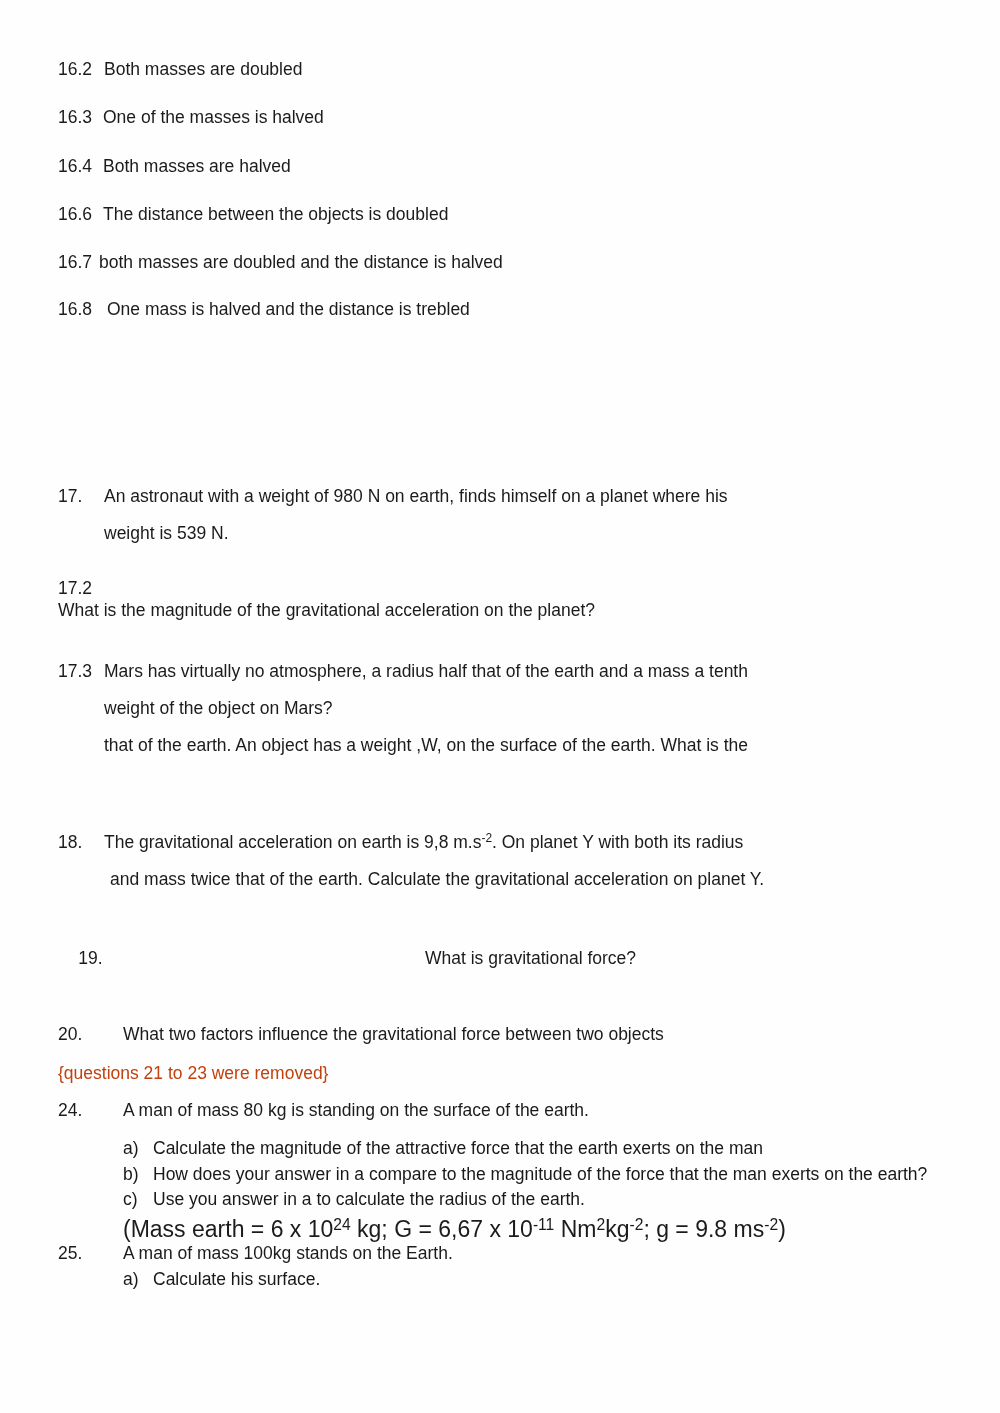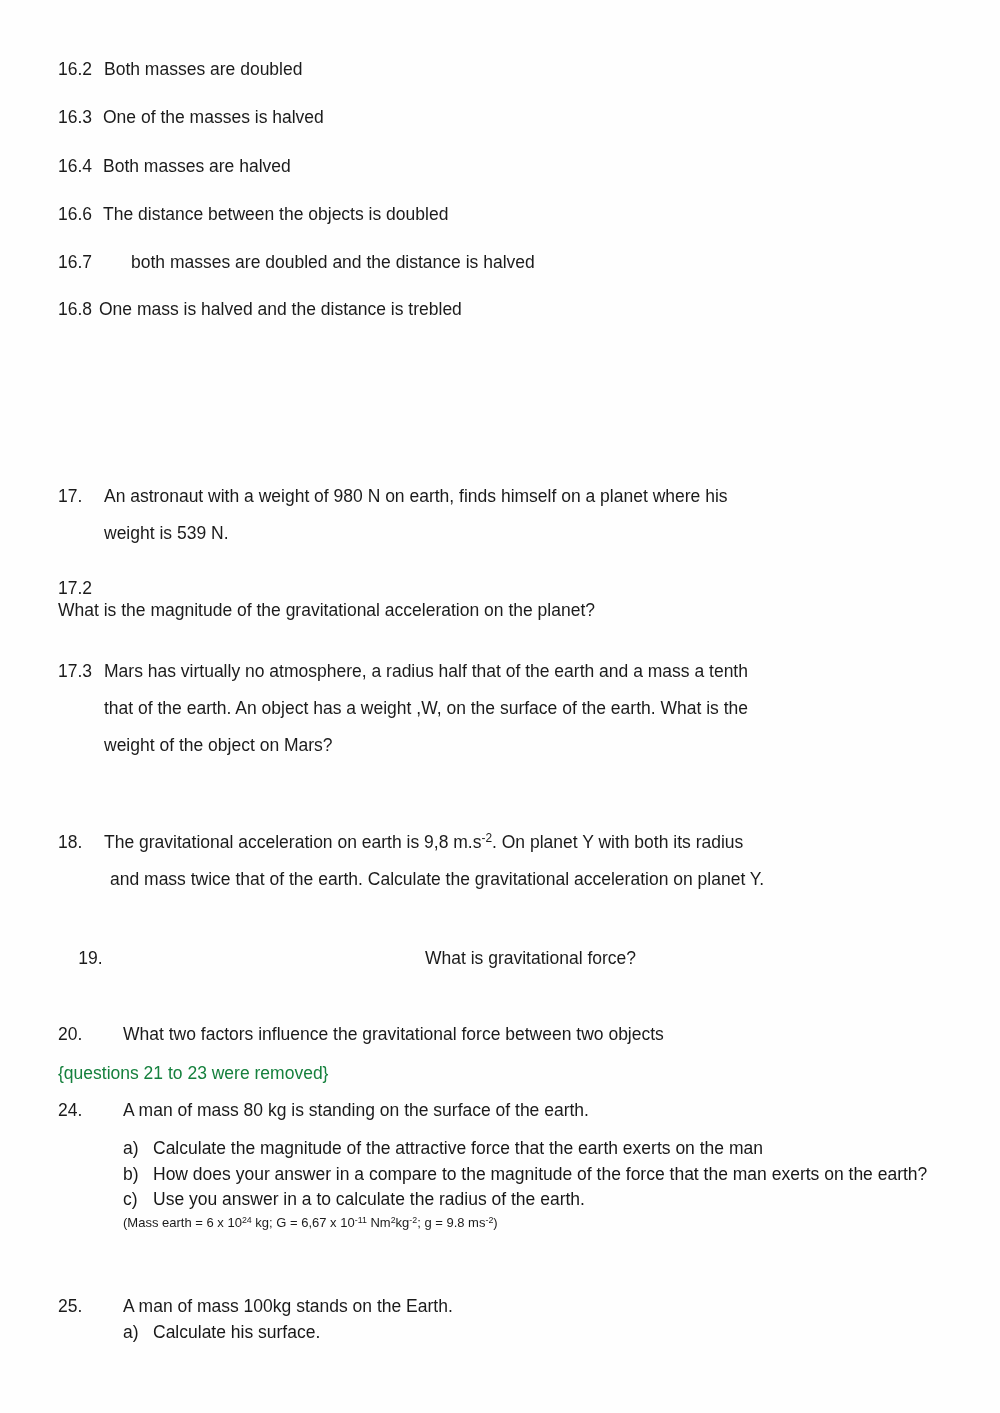--- a/index.html
+++ b/index.html
@@ -104,21 +104,21 @@
     left: 58px;
     top: 1023px;
     width: 880px;
   }
   .note-removed {
     position: absolute;
     left: 58px;
     top: 1062px;
     font-size: 17.5px;
     line-height: 1.30;
-    color: #15803d;
+    color: #c2410c;
   }
 
   
   .block-24 {
     position: absolute;
     left: 58px;
     top: 1099px;
     width: 890px;
   }
   .sublist {
@@ -139,30 +139,30 @@
   }
   .sublist .sub .txt {
     flex: 1 1 auto;
     min-width: 0;
   }
   .block-24 .sublist { margin-top: 15px; margin-left: 65px; }
   .block-24 .sub + .sub { margin-top: 3px; }
   .constants {
     margin-top: 4px;
     margin-left: 65px;
-    font-size: 13px;
+    font-size: 23px;
     line-height: 1.30;
     color: #1b1b1b;
   }
 
   
   .block-25 {
     position: absolute;
     left: 58px;
-    top: 1295px;
+    top: 1242px;
     width: 890px;
   }
   .block-25 .sublist { margin-top: 3px; margin-left: 65px; }
 
   sup {
     font-size: 0.68em;
     line-height: 0;
     vertical-align: 0.48em;
   }
 </style>
@@ -195,28 +195,28 @@
     </div>
 
 
     <div class="q w-45">
       <span class="num">16.6</span>
       <div class="body">
           <p>The distance between the objects is doubled</p>
         </div>
     </div>
 
-    <div class="q w-45" style="margin-bottom:24px;gap:32px;">
+    <div class="q w-45" style="margin-bottom:24px;">
       <span class="num" style="width:41px;">16.7</span>
       <div class="body">
           <p>both masses are doubled and the distance is halved</p>
         </div>
     </div>
 
-    <div class="q w-45" style="margin-bottom:12px;">
+    <div class="q w-45" style="margin-bottom:12px;gap:8px;">
       <span class="num" style="width:41px;">16.8</span>
       <div class="body">
           <p>One mass is halved and the distance is trebled</p>
         </div>
     </div>
 
 
   </section>
 
   <section class="block-17">
@@ -237,22 +237,22 @@
         </div>
     </div>
 
   </section>
 
   <section class="block-173">
     <div class="q w-46">
       <span class="num">17.3</span>
       <div class="body">
         <p>Mars has virtually no atmosphere, a radius half that of the earth and a mass a tenth</p>
+        <p>weight of the object on Mars?</p>
         <p>that of the earth.  An object has a weight ,W, on the surface of the earth.  What is the</p>
-        <p>weight of the object on Mars?</p>
       </div>
     </div>
   </section>
 
   <section class="block-18">
     <div class="q w-46">
       <span class="num">18.</span>
       <div class="body">
         <p><span>The gravitational acceleration on earth is 9,8 m.s</span><sup>-2</sup><span>. On planet Y with both its radius</span></p>
         <p class="cont">and mass twice that of the earth.  Calculate the gravitational acceleration on planet Y.</p>

